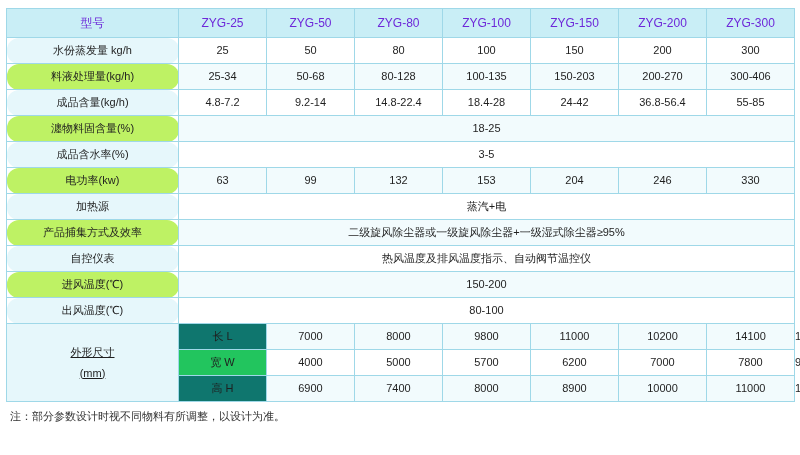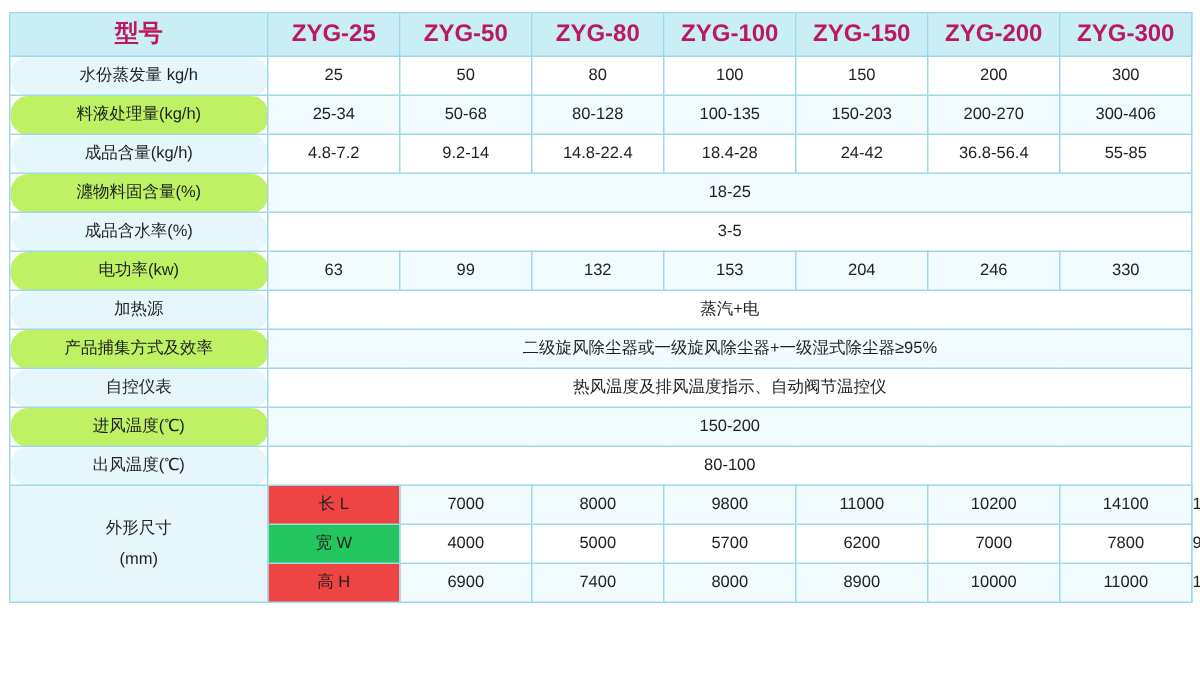--- a/index.html
+++ b/index.html
@@ -33,24 +33,24 @@
     vertical-align: middle;
     padding: 0;
     height: 25px;
     font-weight: normal;
     color: #1f1f1f;
     line-height: 1.2;
   }
   
   tr.head td {
     background: #c9eef6;
-    font-weight: bold;
-    font-size: 16px;
+    font-weight: normal;
+    font-size: 12px;
     height: 28px;
-    color: #be185d;
+    color: #6d28d9;
   }
   
   td.label {
     background: #e6f7fb;
     font-size: 11px;
     padding: 0 4px;
     border-radius: 12px;
   }
   
   td.val {
@@ -71,25 +71,26 @@
   
   td.dim-name {
     background: #e6f7fb;
     font-size: 11px;
   }
   td.dim-sub {
     background: #22c55e;
     font-size: 11px;
   }
   tr.tint td.dim-sub {
-    background: #ef4444;
+    background: #0f766e;
   }
   .dim-title {
     display: block;
     line-height: 1.9;
+    text-decoration: underline;
   }
   .note {
     margin-top: 7px;
     font-size: 11px;
     color: #333;
     padding-left: 4px;
   }
 </style>
 </head>
 <body>
@@ -229,13 +230,14 @@
         <td class="val">7400</td>
         <td class="val">8000</td>
         <td class="val">8900</td>
         <td class="val">10000</td>
         <td class="val">11000</td>
         <td class="val">12000</td>
       </tr>
     </tbody>
   </table>
 
+  <div class="note">注：部分参数设计时视不同物料有所调整，以设计为准。</div>
 </div>
 
 </body></html>

